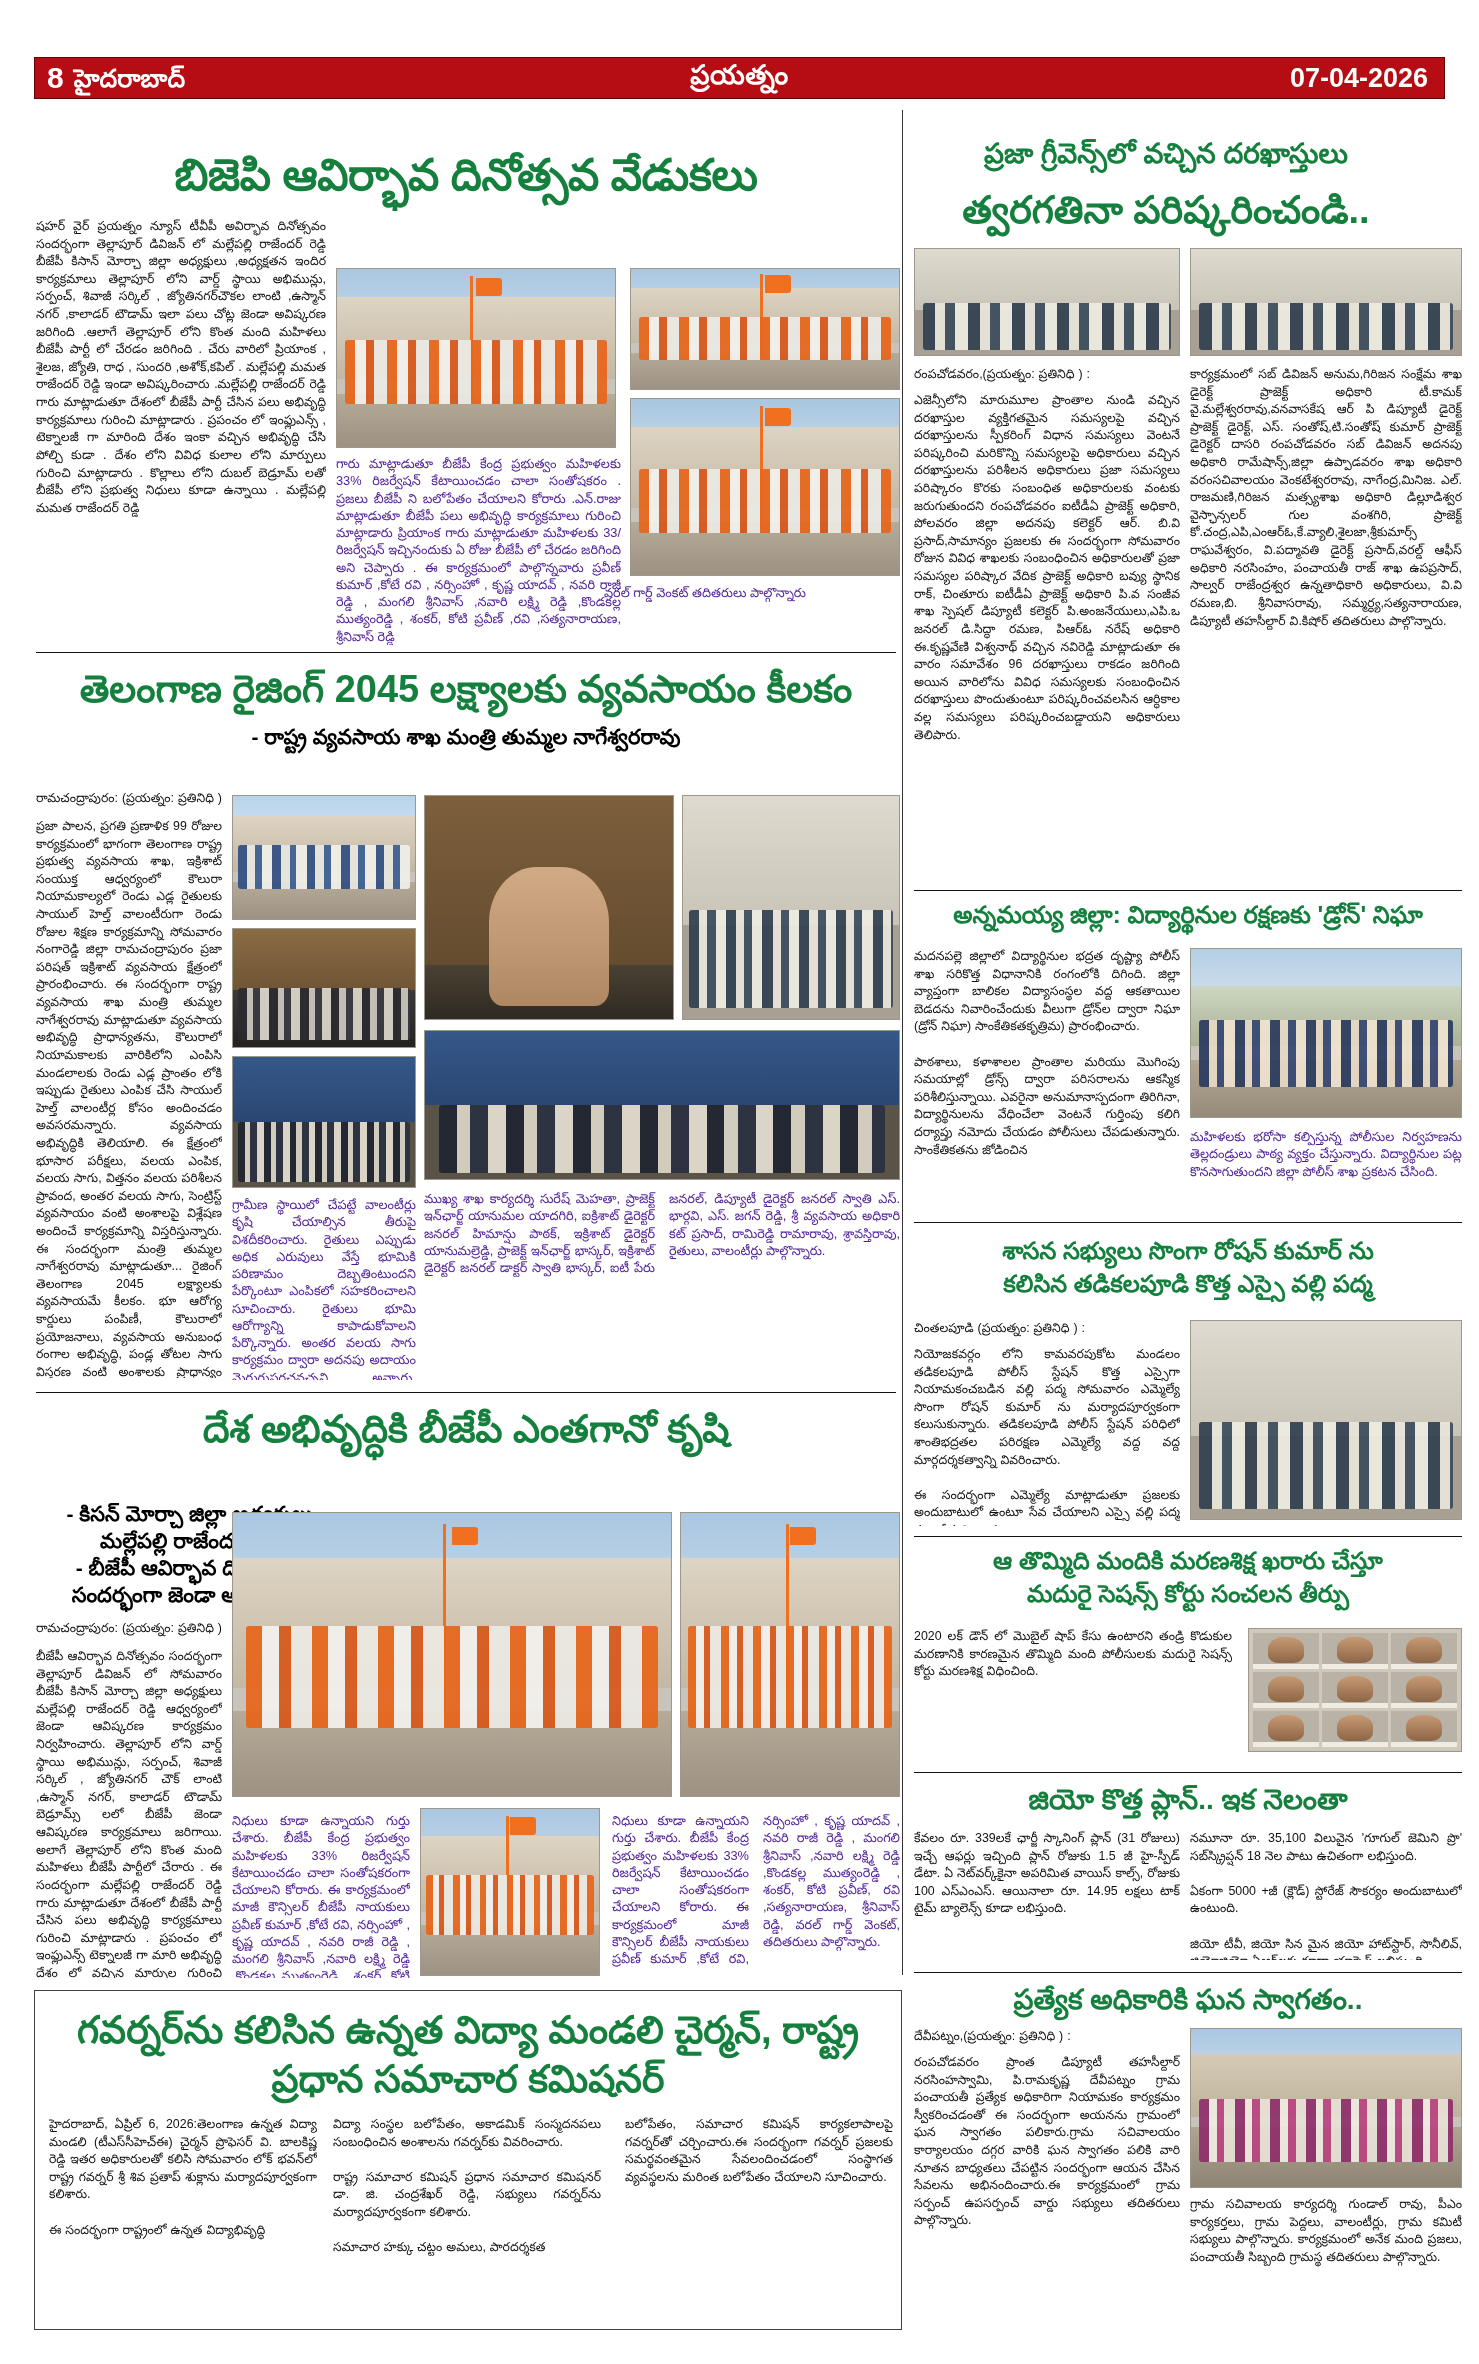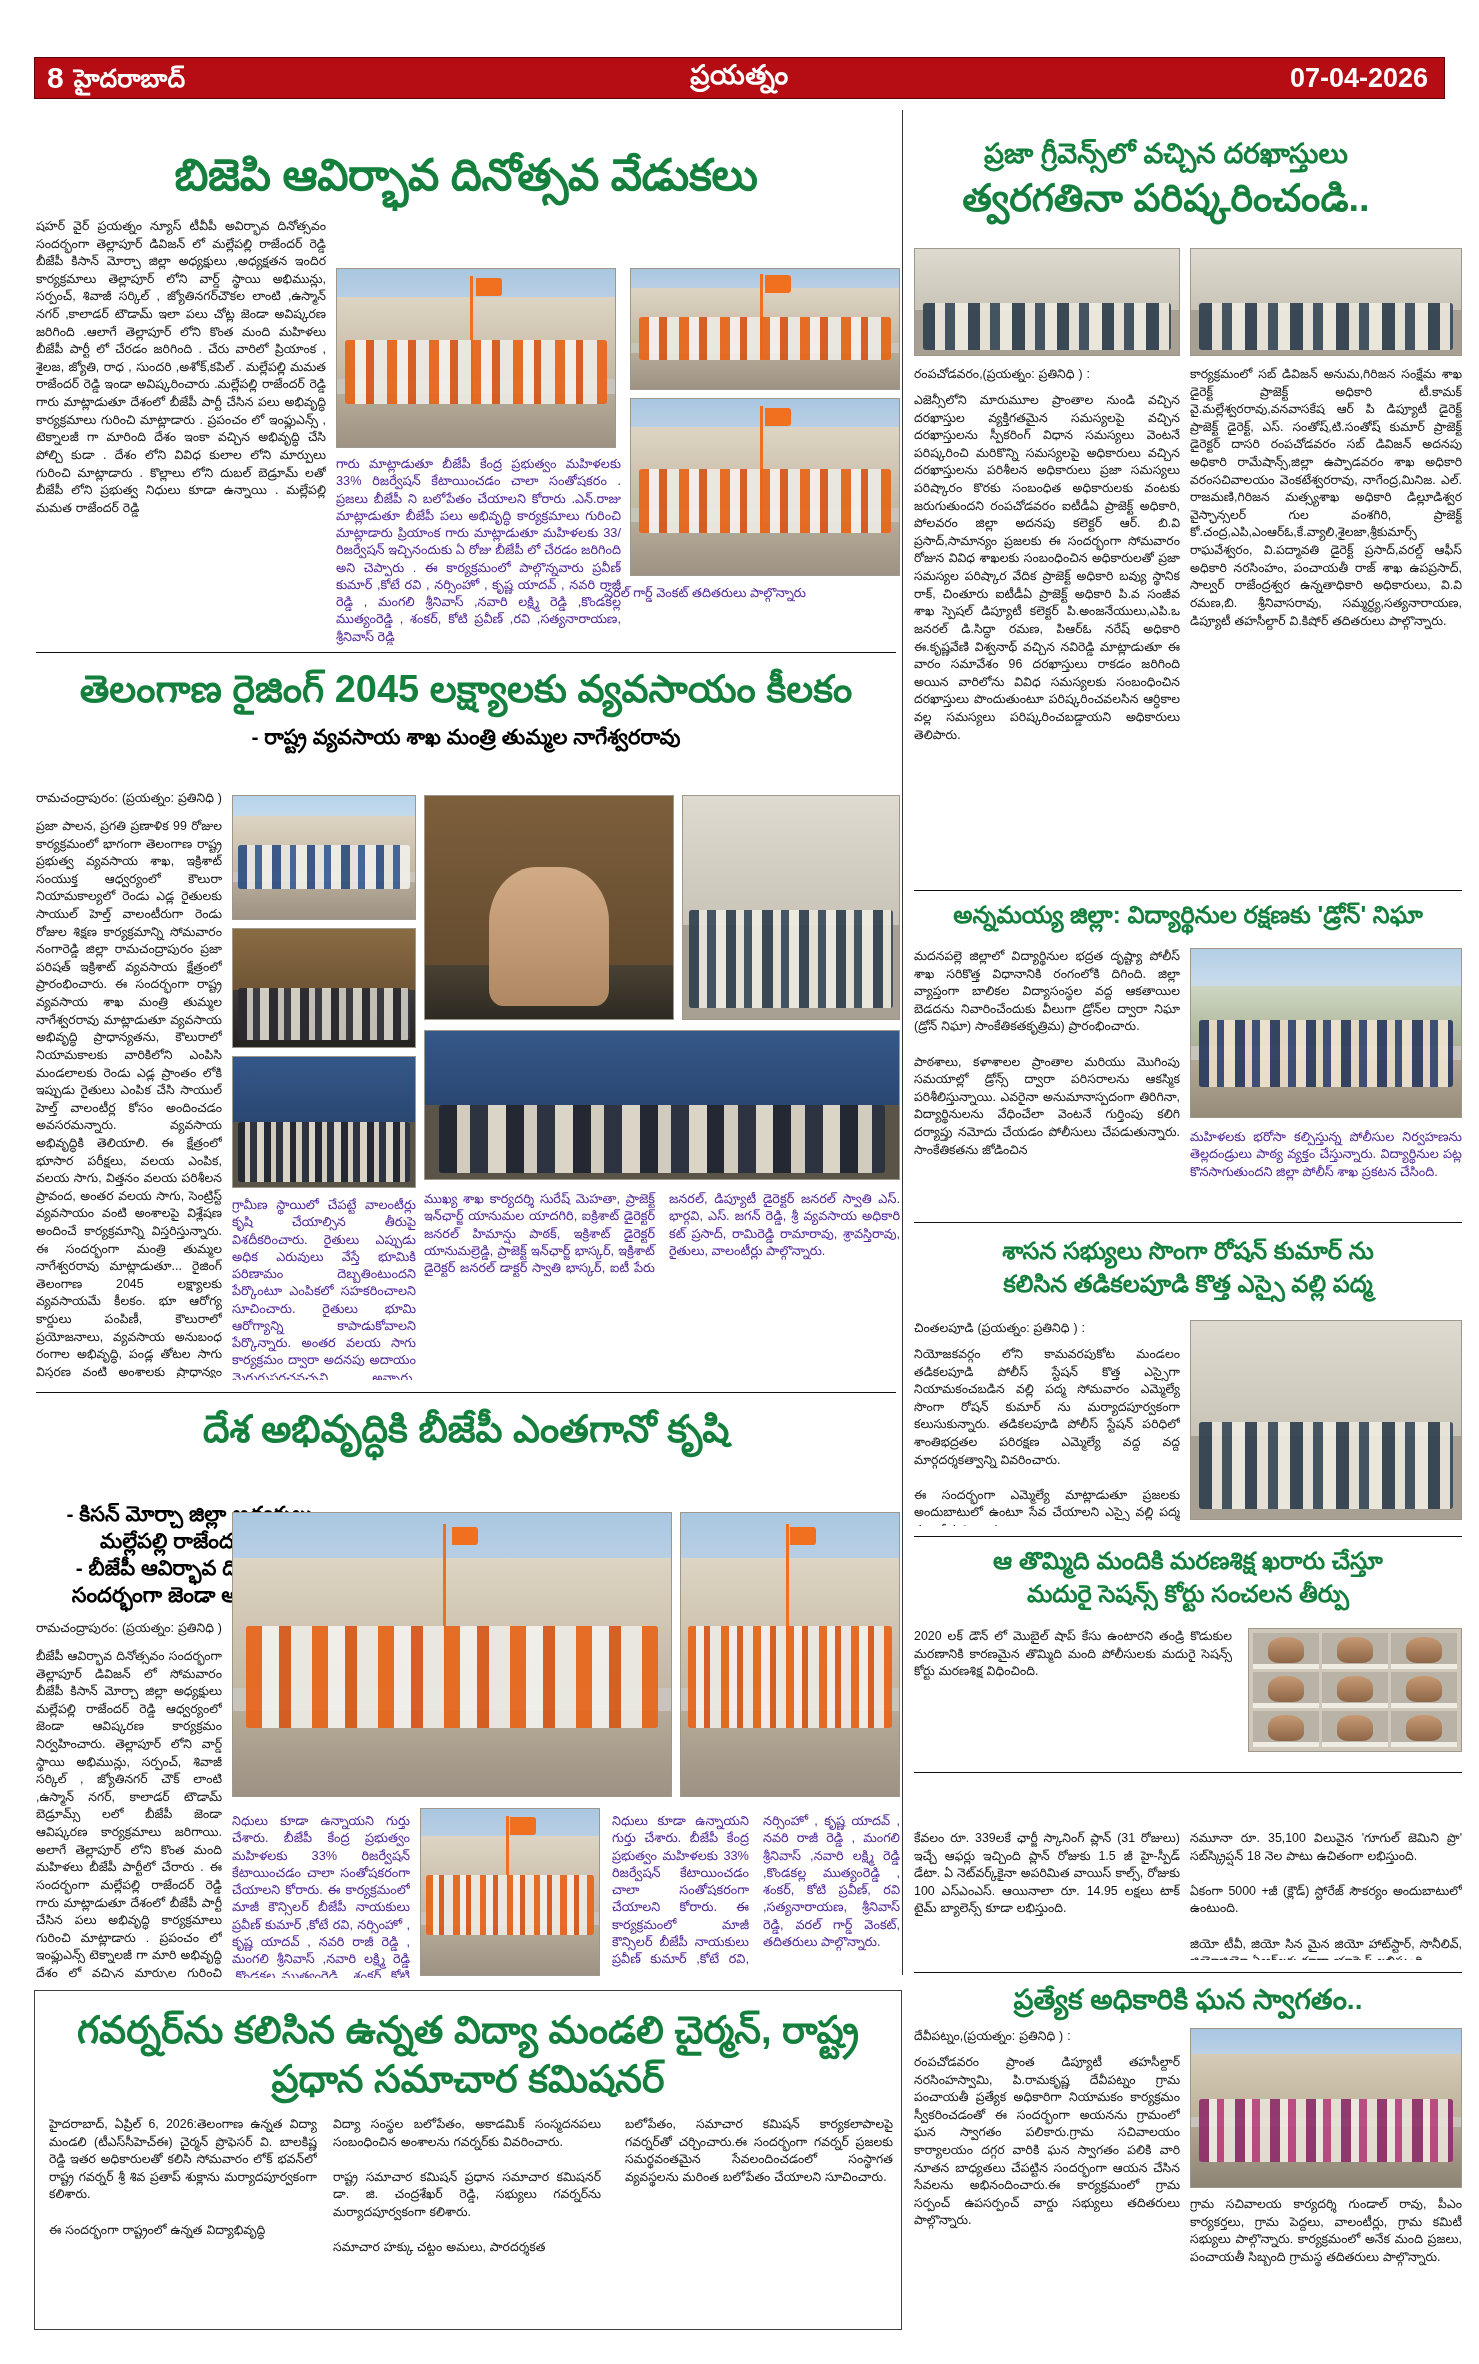--- a/index.html
+++ b/index.html
@@ -300,21 +300,21 @@
     <div style="position:absolute;left:298px;top:125px;width:268px;height:200px;overflow:hidden;white-space:pre-line;" class="body-txt">విద్యా సంస్థల బలోపేతం, అకాడమిక్ సంస్మదనపలు సంబంధించిన అంశాలను గవర్నర్‌కు వివరించారు.
 
 రాష్ట్ర సమాచార కమిషన్ ప్రధాన సమాచార కమిషనర్ డా. జి. చంద్రశేఖర్ రెడ్డి, సభ్యులు గవర్నర్‌ను మర్యాదపూర్వకంగా కలిశారు.
 
 సమాచార హక్కు చట్టం అమలు, పారదర్శకత</div>
     <div style="position:absolute;left:582px;top:125px;width:268px;height:200px;overflow:hidden;white-space:pre-line;margin-left:8px;" class="body-txt">బలోపేతం, సమాచార కమిషన్ కార్యకలాపాలపై గవర్నర్‌తో చర్చించారు.ఈ సందర్భంగా గవర్నర్ ప్రజలకు సమర్థవంతమైన సేవలందించడంలో సంస్థాగత వ్యవస్థలను మరింత బలోపేతం చేయాలని సూచించారు.</div>
   </div>
 
   <div style="position:absolute;left:892px;top:138px;width:548px;">
     <div class="hl hl-md">ప్రజా గ్రీవెన్స్‌లో వచ్చిన దరఖాస్తులు</div>
-    <div class="hl hl-lg" style="margin-top:8px;">త్వరగతినా పరిష్కరించండి..</div>
+    <div class="hl hl-lg" style="margin-top:20px;">త్వరగతినా పరిష్కరించండి..</div>
   </div>
 
   <div class="photo office" style="position:absolute;left:914px;top:248px;width:266px;height:108px;">
     <div class="sky"></div>
       <div class="bldg"></div>
       <div class="ground"></div>
       <div class="crowd"></div>
   </div>
   <div class="photo office" style="position:absolute;left:1190px;top:248px;width:272px;height:108px;">
     <div class="sky"></div>
@@ -407,20 +407,23 @@
         <div class="strip"></div>
       </div>
     <div class="mug">
         <div class="face"></div>
         <div class="strip"></div>
       </div>
   </div>
 
   <hr class="rule" style="position:absolute;left:914px;top:1772px;width:548px;">
 
+  <div style="position:absolute;left:914px;top:1784px;width:548px;">
+    <div class="hl hl-md">జియో కొత్త ప్లాన్.. ఇక నెలంతా</div>
+  </div>
 
   <div style="position:absolute;left:914px;top:1830px;width:266px;height:130px;overflow:hidden;" class="body-txt">కేవలం రూ. 339లకే ఛార్జీ స్కానింగ్ ప్లాన్ (31 రోజులు) ఇచ్చే ఆఫర్లు ఇచ్చింది ప్లాన్ రోజుకు 1.5 జీ హై-స్పీడ్ డేటా. ఏ నెట్‌వర్క్‌కైనా అపరిమిత వాయిస్ కాల్స్, రోజుకు 100 ఎస్‌ఎంఎస్. ఆయినాలా రూ. 14.95 లక్షలు టాక్ టైమ్ బ్యాలెన్స్ కూడా లభిస్తుంది.</div>
   <div style="position:absolute;left:1190px;top:1830px;width:272px;height:130px;overflow:hidden;white-space:pre-line;" class="body-txt">నమూనా రూ. 35,100 విలువైన 'గూగుల్ జెమిని ప్రొ' సబ్‌స్క్రిప్షన్ 18 నెల పాటు ఉచితంగా లభిస్తుంది.
 
 ఏకంగా 5000 +జీ (క్లౌడ్) స్టోరేజ్ సౌకర్యం అందుబాటులో ఉంటుంది.
 
 జియో టీవీ, జియో సిన మైన జియో హాట్‌స్టార్, సొనీలివ్, జియోజియో ఏఆర్‌లకు కూడా యాక్సెస్ లభిస్తుంది.</div>
 
   <hr class="rule" style="position:absolute;left:914px;top:1972px;width:548px;">
 

